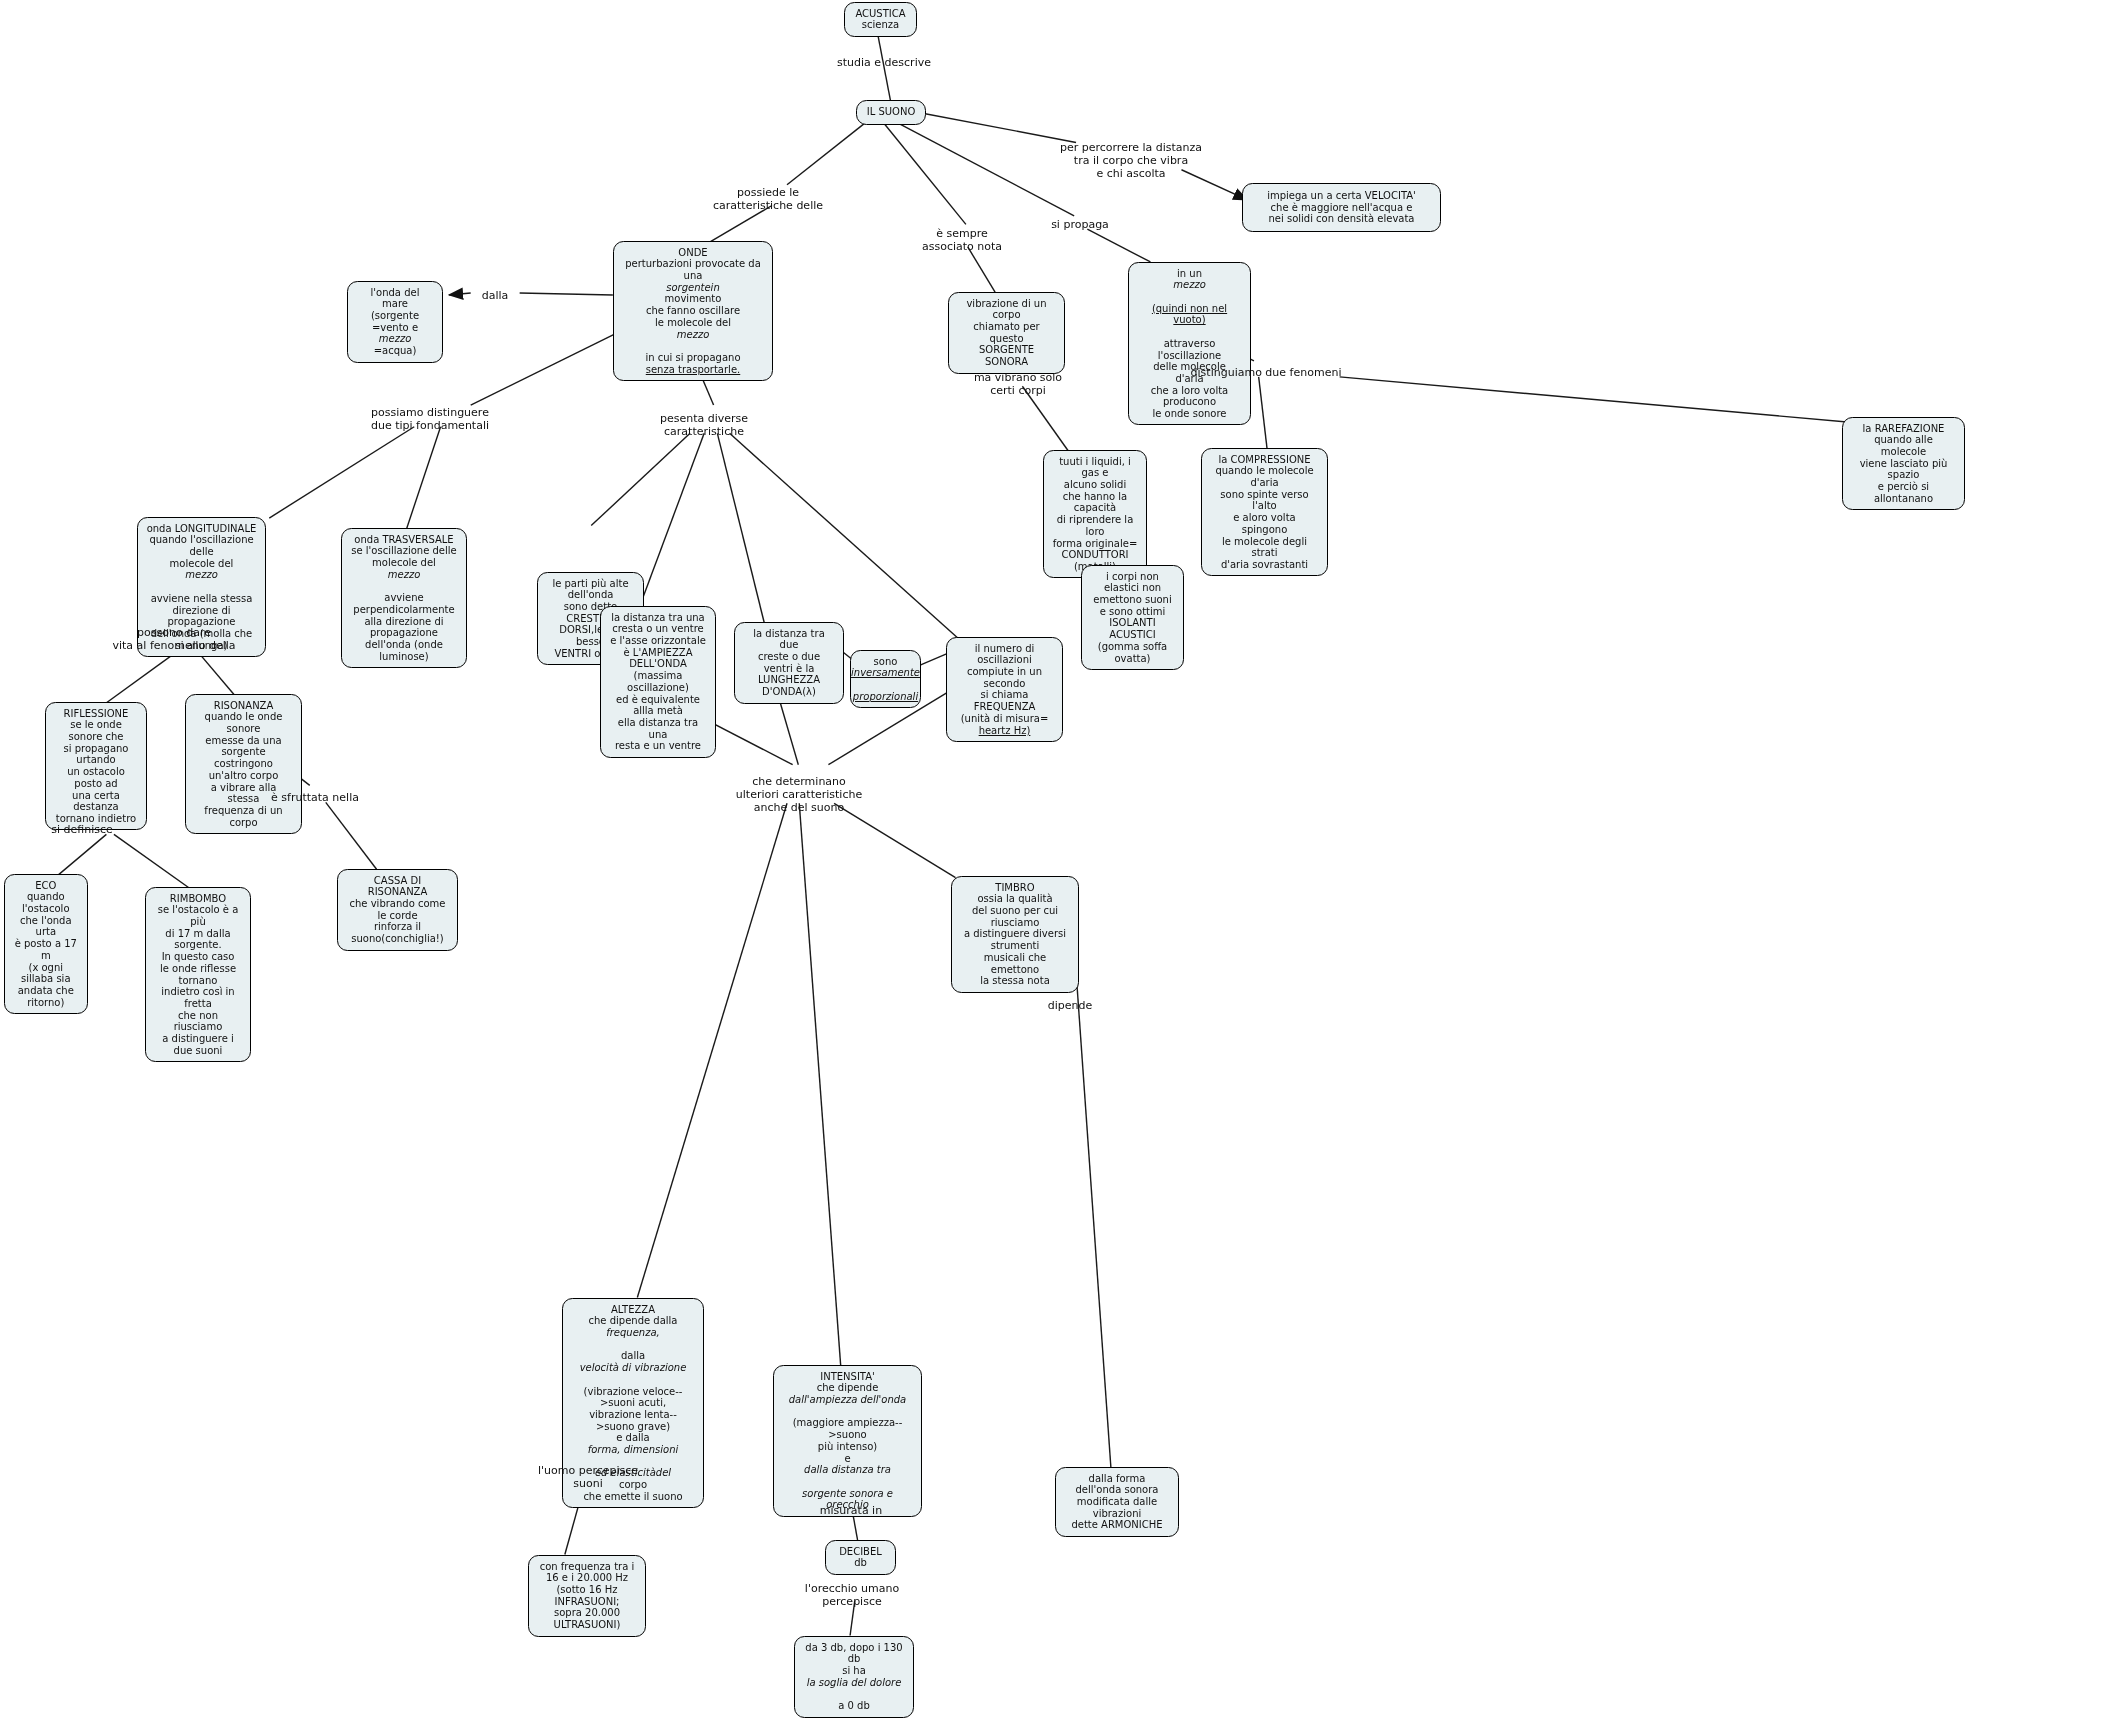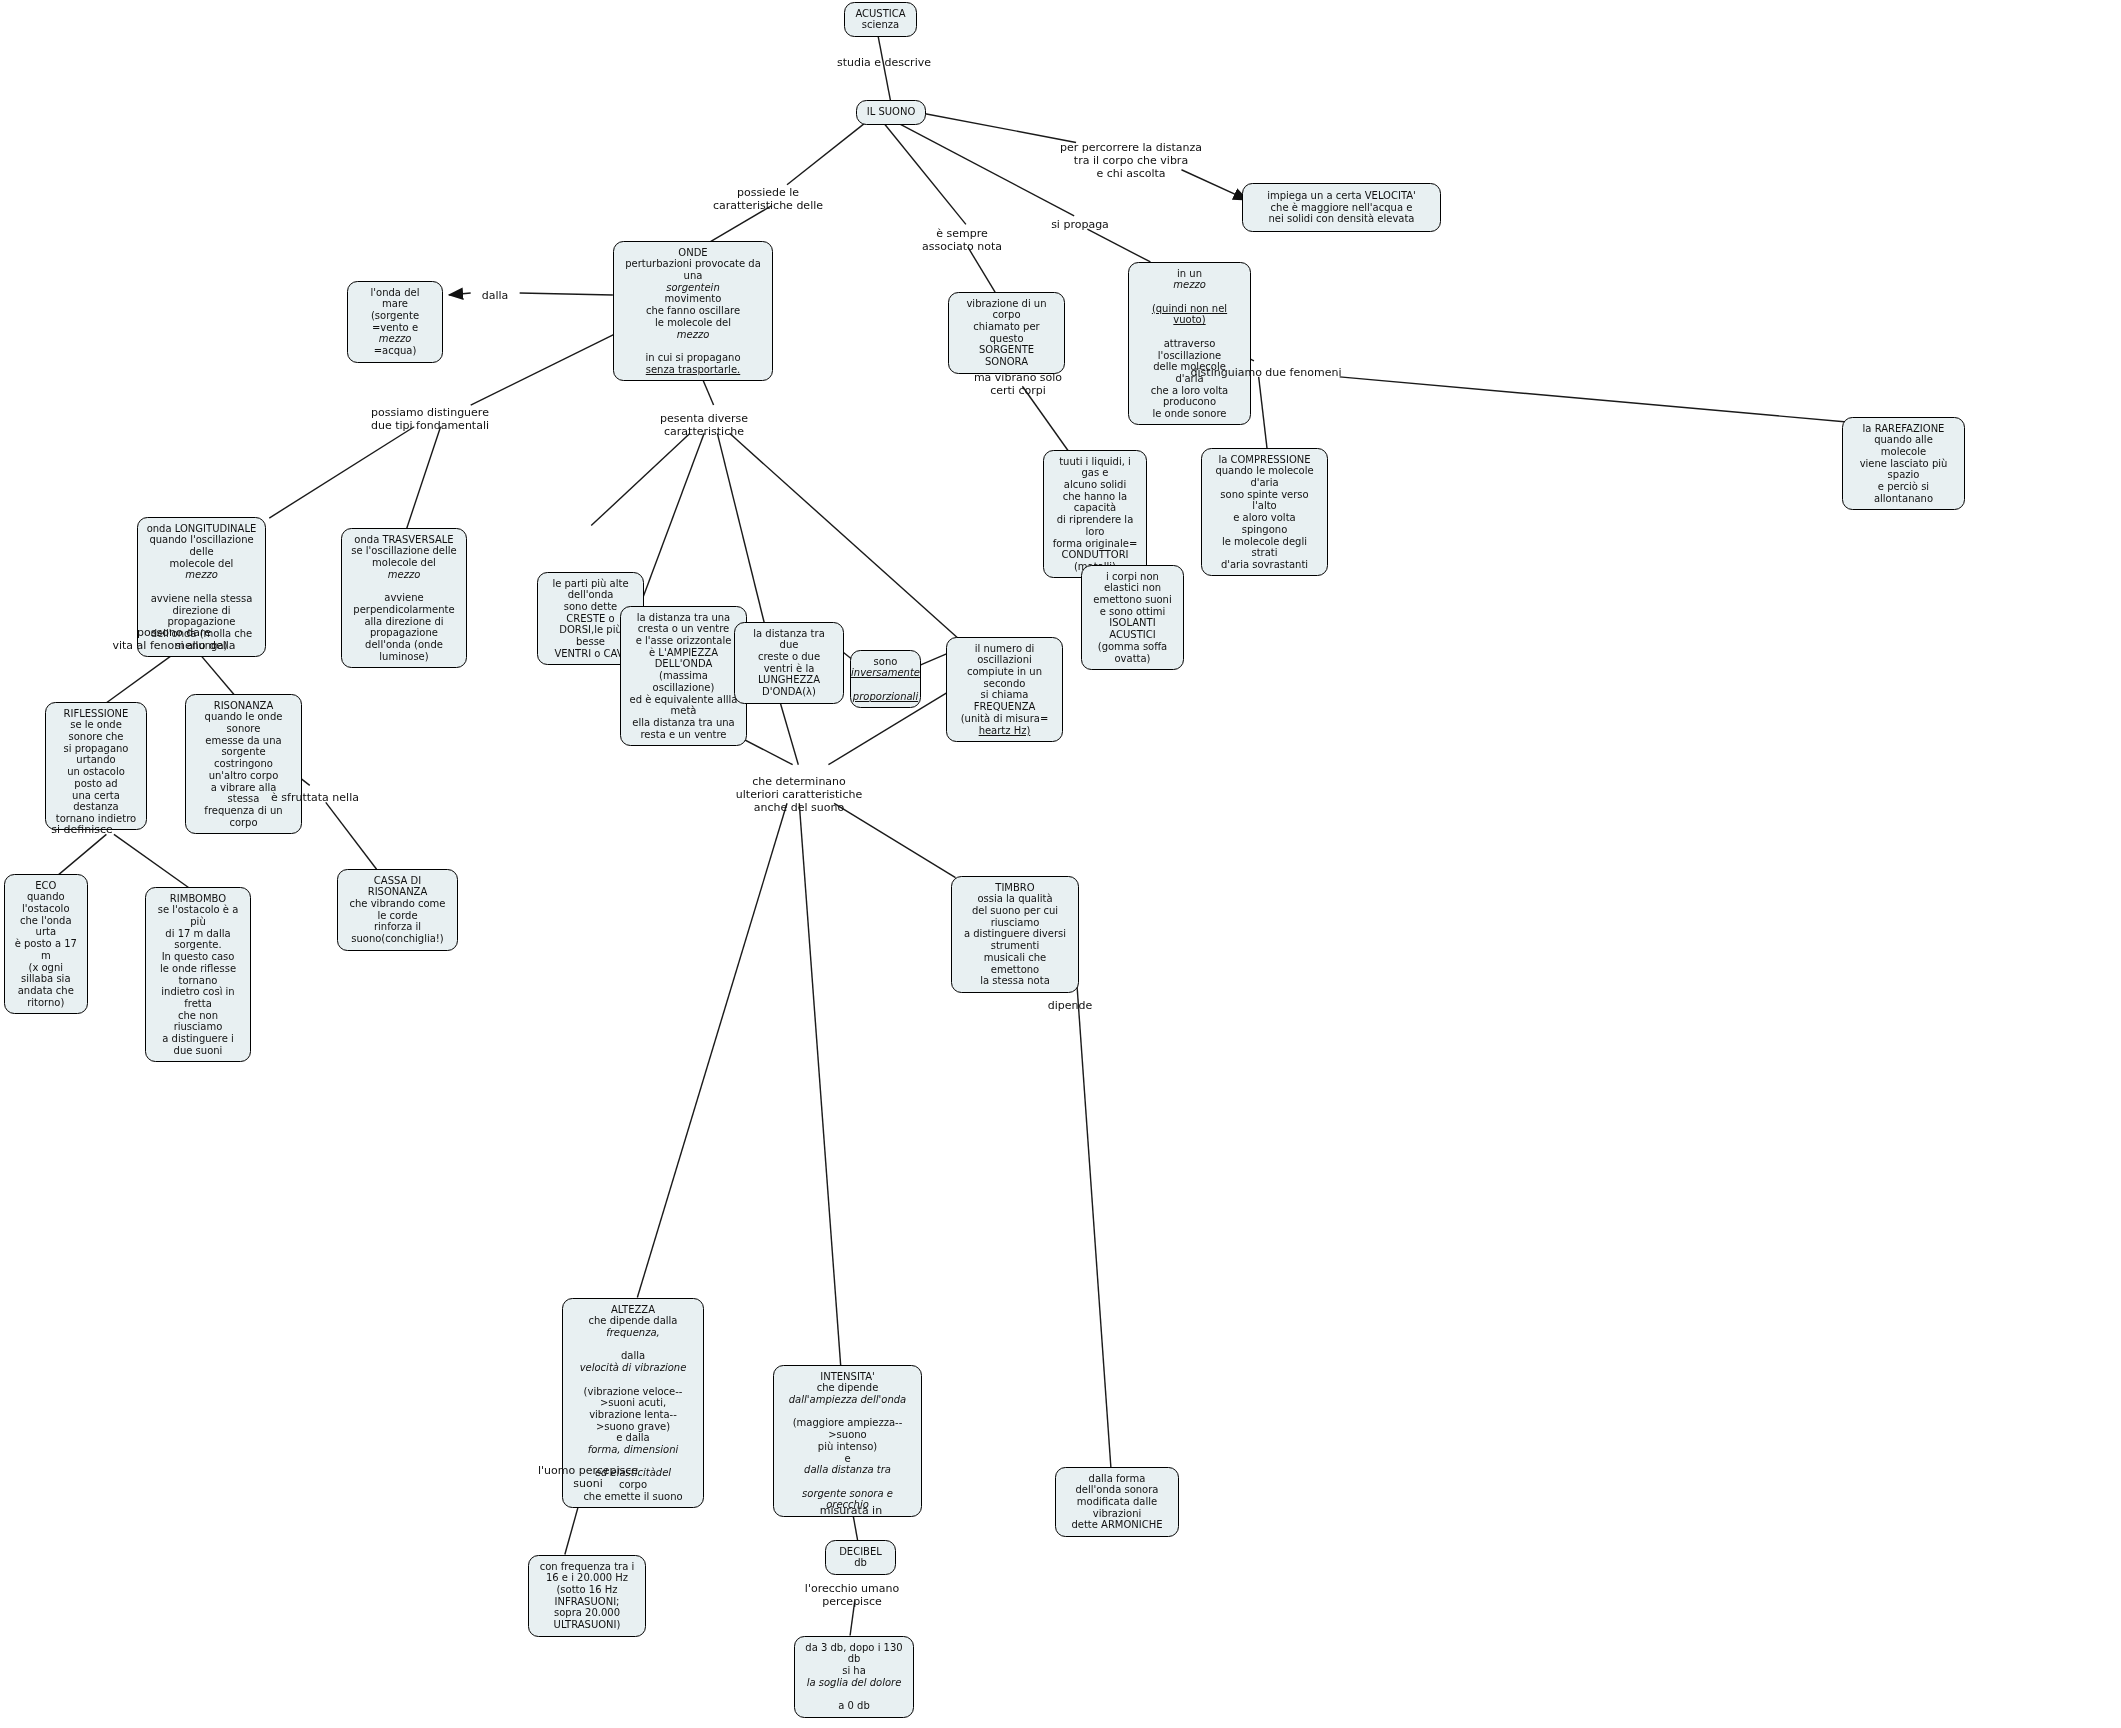--- a/index.html
+++ b/index.html
@@ -113,21 +113,21 @@
       <div class="node" style="left: 347px; top: 281px; width: 96px; min-height: 45px;">l'onda del mare<br>(sorgente =vento e<br><span class="it">mezzo</span>=acqua)</div>
       <div class="node" style="left: 948px; top: 292px; width: 117px; min-height: 45px;">vibrazione di un corpo<br>chiamato per questo<br>SORGENTE SONORA</div>
       <div class="node" style="left: 1128px; top: 262px; width: 123px; min-height: 70px;">in un <span class="it">mezzo</span><br><span class="un">(quindi non nel vuoto)</span><br>attraverso l'oscillazione<br>delle molecole d'aria<br>che a loro volta producono<br>le onde sonore</div>
       <div class="node" style="left: 1842px; top: 417px; width: 123px; min-height: 55px;">la RAREFAZIONE<br>quando alle molecole<br>viene lasciato più spazio<br>e perciò si allontanano</div>
       <div class="node" style="left: 1201px; top: 448px; width: 127px; min-height: 73px;">la COMPRESSIONE<br>quando le molecole d'aria<br>sono spinte verso l'alto<br>e aloro volta spingono<br>le molecole degli strati<br>d'aria sovrastanti</div>
       <div class="node" style="left: 1043px; top: 450px; width: 104px; min-height: 73px;">tuuti i liquidi, i gas e<br>alcuno solidi<br>che hanno la capacità<br>di riprendere la loro<br>forma originale=<br>CONDUTTORI (matalli)</div>
       <div class="node" style="left: 1081px; top: 565px; width: 103px; min-height: 60px;">i corpi non elastici non<br>emettono suoni<br>e sono ottimi<br>ISOLANTI ACUSTICI<br>(gomma soffa ovatta)</div>
       <div class="node" style="left: 137px; top: 517px; width: 129px; min-height: 68px;">onda LONGITUDINALE<br>quando l'oscillazione delle<br>molecole del <span class="it">mezzo</span><br>avviene nella stessa<br>direzione di propagazione<br>dell'onda (molla che si allunga)</div>
       <div class="node" style="left: 341px; top: 528px; width: 126px; min-height: 68px;">onda TRASVERSALE<br>se l'oscillazione delle<br>molecole del <span class="it">mezzo</span><br>avviene perpendicolarmente<br>alla direzione di propagazione<br>dell'onda (onde luminose)</div>
       <div class="node" style="left: 537px; top: 524px; width: 107px; min-height: 50px; margin-top: 48px;">le parti più alte dell'onda<br>sono dette CRESTE o<br>DORSI,le più besse<br>VENTRI o CAVI</div>
-      <div class="node" style="left: 620px; top: 606px; width: 127px; min-height: 92px;">la distanza tra una<br>cresta o un ventre<br>e l'asse orizzontale<br>è L'AMPIEZZA DELL'ONDA<br>(massima oscillazione)<br>ed è equivalente allla metà<br>ella distanza tra una<br>resta e un ventre</div>
+      <div class="node" style="left: 600px; top: 606px; width: 116px; min-height: 92px;">la distanza tra una<br>cresta o un ventre<br>e l'asse orizzontale<br>è L'AMPIEZZA DELL'ONDA<br>(massima oscillazione)<br>ed è equivalente allla metà<br>ella distanza tra una<br>resta e un ventre</div>
       <div class="node" style="left: 734px; top: 622px; width: 110px; min-height: 45px;">la distanza tra due<br>creste o due ventri è la<br>LUNGHEZZA D'ONDA(λ)</div>
       <div class="node" style="left: 850px; top: 650px; width: 71px; min-height: 35px;">sono<br><span class="un"><span class="it">inversamente</span></span><br><span class="un"><span class="it">proporzionali</span></span></div>
       <div class="node" style="left: 946px; top: 637px; width: 117px; min-height: 47px;">il numero di oscillazioni<br>compiute in un secondo<br>si chiama FREQUENZA<br>(unità di misura=<span class="un">heartz Hz)</span></div>
       <div class="node" style="left: 45px; top: 702px; width: 102px; min-height: 70px; text-align: center;">RIFLESSIONE<br>se le onde sonore che<br>si propagano urtando<br>un ostacolo posto ad<br>una certa destanza<br>tornano indietro</div>
       <div class="node" style="left: 185px; top: 694px; width: 117px; min-height: 72px;">RISONANZA<br>quando le onde sonore<br>emesse da una sorgente<br>costringono un'altro corpo<br>a vibrare alla stessa<br>frequenza di un corpo</div>
       <div class="node" style="left: 3.8px; top: 874px; width: 84px; min-height: 72px;">ECO<br>quando l'ostacolo<br>che l'onda urta<br>è posto a 17 m<br>(x ogni sillaba sia<br>andata che ritorno)</div>
       <div class="node" style="left: 145px; top: 887px; width: 106px; min-height: 92px;">RIMBOMBO<br>se l'ostacolo è a più<br>di 17 m dalla sorgente.<br>In questo caso<br>le onde riflesse tornano<br>indietro così in fretta<br>che non riusciamo<br>a distinguere i due suoni</div>
       <div class="node" style="left: 337px; top: 869px; width: 121px; min-height: 40px;">CASSA DI RISONANZA<br>che vibrando come le corde<br>rinforza il suono(conchiglia!)</div>
       <div class="node" style="left: 562px; top: 1298px; width: 142px; min-height: 91px;">ALTEZZA<br>che dipende dalla <span class="it">frequenza,</span><br>dalla <span class="it">velocità di vibrazione</span><br>(vibrazione veloce--&gt;suoni acuti,<br>vibrazione lenta--&gt;suono grave)<br>e dalla <span class="it">forma, dimensioni</span><br><span class="it">ed elasticitàdel</span> corpo<br>che emette il suono</div>
       <div class="node" style="left: 773px; top: 1365px; width: 149px; min-height: 73px;">INTENSITA'<br>che dipende <span class="it">dall'ampiezza dell'onda</span><br>(maggiore  ampiezza--&gt;suono<br>più intenso)<br>e <span class="it">dalla distanza tra</span><br><span class="it">sorgente sonora e orecchio</span></div>

